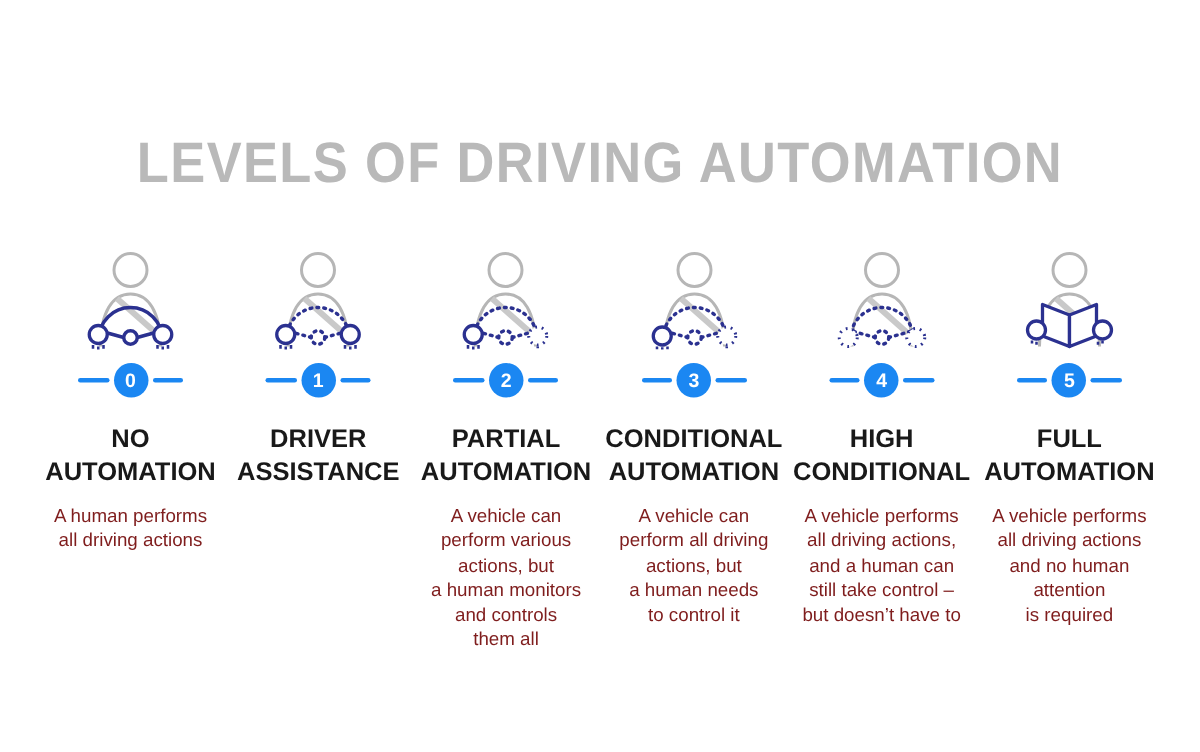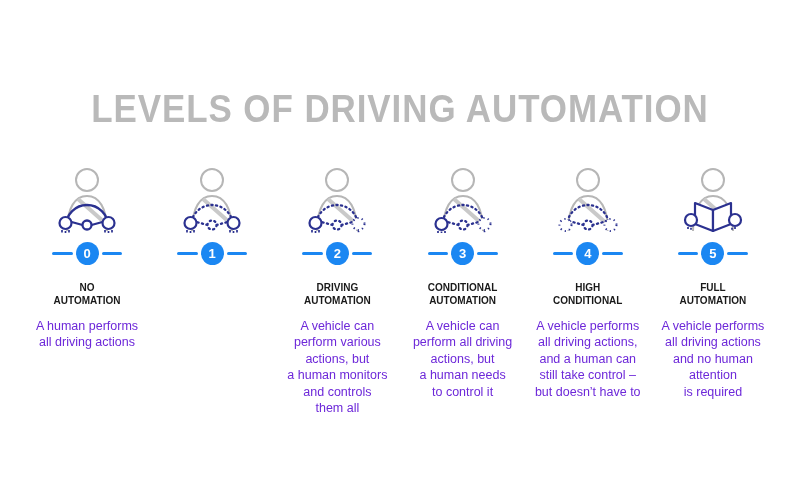--- a/index.html
+++ b/index.html
@@ -60,30 +60,30 @@
     font-weight: 700;
     display: flex;
     align-items: center;
     justify-content: center;
     margin: 0 3px;
     flex: none;
   }
 
   .level-name {
     margin-top: 17px;
-    font-size: 10px;
+    font-size: 17px;
     font-weight: 700;
     color: #191919;
     line-height: 1.28;
     white-space: pre-line;
   }
   .level-desc {
     margin-top: 10px;
     font-size: 12.5px;
-    color: #6d28d9;
+    color: #7f1d1d;
     line-height: 1.32;
     white-space: pre-line;
   }
 </style>
 </head>
 <body>
 
 <div class="canvas">
 
   <h1 class="page-title">LEVELS OF DRIVING AUTOMATION</h1>
@@ -135,20 +135,22 @@
             <circle cx="56.5" cy="56" r="6" fill="#fff"></circle>
             <path d="M10 63 l0 2.5 M13.5 64 l0 2.5 M17 63 l0 2.5 M53 63 l0 2.5 M56.5 64 l0 2.5 M60 63 l0 2.5" stroke-width="1.7"></path>
           </g>
         </svg>
       </div>
       <div class="divider">
         <div class="seg"></div>
         <div class="level-badge">1</div>
         <div class="seg"></div>
       </div>
+      <div class="level-name">DRIVER
+ASSISTANCE</div>
     </div>
 
     <div class="level-col">
       <div class="icon-box">
         <svg width="74" height="66" viewBox="0 0 70 66" fill="none">
           <circle cx="35" cy="13" r="11" stroke="#b6b6b6" stroke-width="2"></circle>
           <path d="M15 64 C15 41 23 29 35 29 C47 29 55 41 55 64" stroke="#b6b6b6" stroke-width="2"></path>
           <path d="M26 32 L52 55" stroke="#c9c9c9" stroke-width="4"></path>
           <g stroke="#2b3190" stroke-width="2.3" stroke-linecap="round" stroke-dasharray="1.2 3.4">
             <path d="M14 59 A21 21 0 1 1 56 59"></path>
@@ -163,21 +165,21 @@
             <circle cx="56.5" cy="57" r="6" fill="#fff"></circle>
             <path d="M56.5 64 l0 2.5" stroke-width="1.7"></path>
           </g>
         </svg>
       </div>
       <div class="divider">
         <div class="seg"></div>
         <div class="level-badge">2</div>
         <div class="seg"></div>
       </div>
-      <div class="level-name">DRIVING
+      <div class="level-name">PARTIAL
 AUTOMATION</div>
       <div class="level-desc">A vehicle can
 perform various
 actions, but
 a human monitors
 and controls
 them all</div>
     </div>
 
     <div class="level-col">

